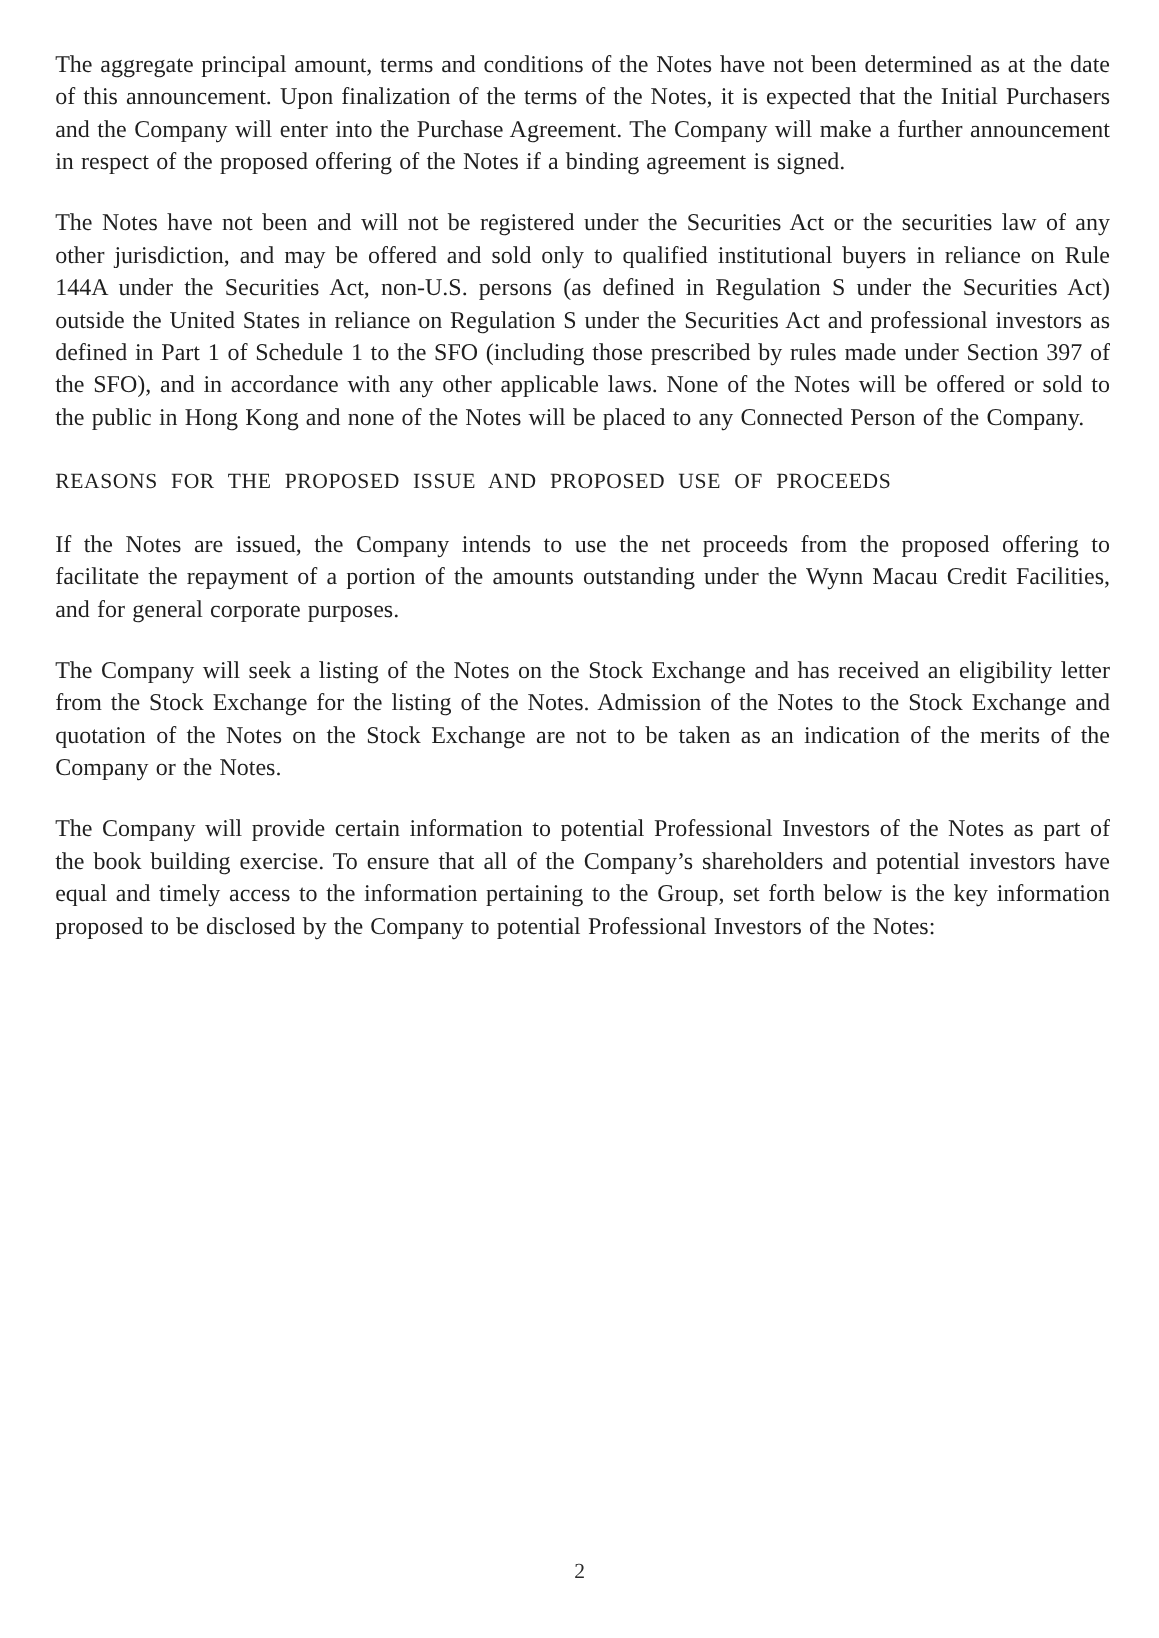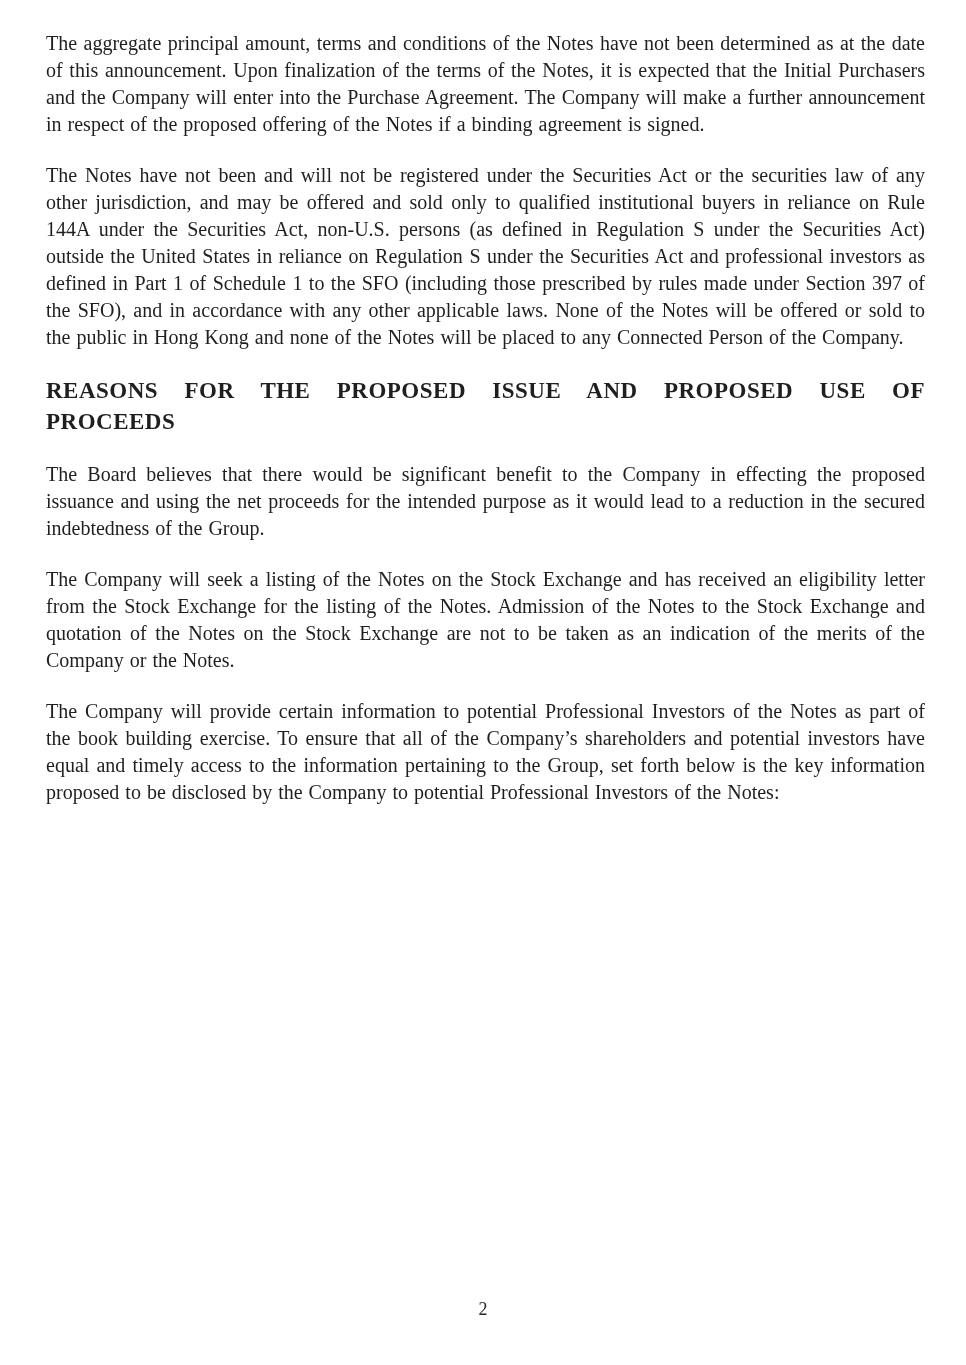--- a/index.html
+++ b/index.html
@@ -6,36 +6,36 @@
     margin: 0;
     padding: 0;
     background: #ffffff;
   }
   .page {
     position: relative;
     width: 966px;
     height: 1365px;
     box-sizing: border-box;
     background: #ffffff;
-    padding: 6px 41px 0 46px;
+    padding: 17px 41px 0 46px;
     font-family: "Liberation Serif", "DejaVu Serif", serif;
     color: #1f1f1f;
     overflow: hidden;
   }
   .para {
     font-size: 20px;
     line-height: 27px;
     text-align: justify;
     margin: 24px 0;
     word-spacing: 1px;
   }
   .heading {
-    font-size: 23px;
+    font-size: 18px;
     line-height: 31px;
-    font-weight: bold;
+    font-weight: normal;
     text-align: justify;
     margin: 23px 0 24px 0;
     word-spacing: 6px;
     letter-spacing: 0.5px;
   }
   .footer {
     position: absolute;
     left: 0;
     right: 0;
     top: 1298px;
@@ -49,22 +49,22 @@
 <body>
 
 <div class="page">
 
   <p class="para">The aggregate principal amount, terms and conditions of the Notes have not been determined as at the date of this announcement. Upon finalization of the terms of the Notes, it is expected that the Initial Purchasers and the Company will enter into the Purchase Agreement. The Company will make a further announcement in respect of the proposed offering of the Notes if a binding agreement is signed.</p>
 
   <p class="para">The Notes have not been and will not be registered under the Securities Act or the securities law of any other jurisdiction, and may be offered and sold only to qualified institutional buyers in reliance on Rule 144A under the Securities Act, non-U.S. persons (as defined in Regulation S under the Securities Act) outside the United States in reliance on Regulation S under the Securities Act and professional investors as defined in Part 1 of Schedule 1 to the SFO (including those prescribed by rules made under Section 397 of the SFO), and in accordance with any other applicable laws. None of the Notes will be offered or sold to the public in Hong Kong and none of the Notes will be placed to any Connected Person of the Company.</p>
 
   <h2 class="heading">REASONS FOR THE PROPOSED ISSUE AND PROPOSED USE OF PROCEEDS</h2>
 
+  <p class="para">If the Notes are issued, the Company intends to use the net proceeds from the proposed offering to facilitate the repayment of a portion of the amounts outstanding under the Wynn Macau Credit Facilities, and for general corporate purposes.</p>
 
-  <p class="para">The Board believes that there would be significant benefit to the Company in effecting the proposed issuance and using the net proceeds for the intended purpose as it would lead to a reduction in the secured indebtedness of the Group.</p>
 
 
   <p class="para">The Company will seek a listing of the Notes on the Stock Exchange and has received an eligibility letter from the Stock Exchange for the listing of the Notes. Admission of the Notes to the Stock Exchange and quotation of the Notes on the Stock Exchange are not to be taken as an indication of the merits of the Company or the Notes.</p>
 
 
   <p class="para">The Company will provide certain information to potential Professional Investors of the Notes as part of the book building exercise. To ensure that all of the Company’s shareholders and potential investors have equal and timely access to the information pertaining to the Group, set forth below is the key information proposed to be disclosed by the Company to potential Professional Investors of the Notes:</p>
 
   <div class="footer">2</div>
 
 </div>

